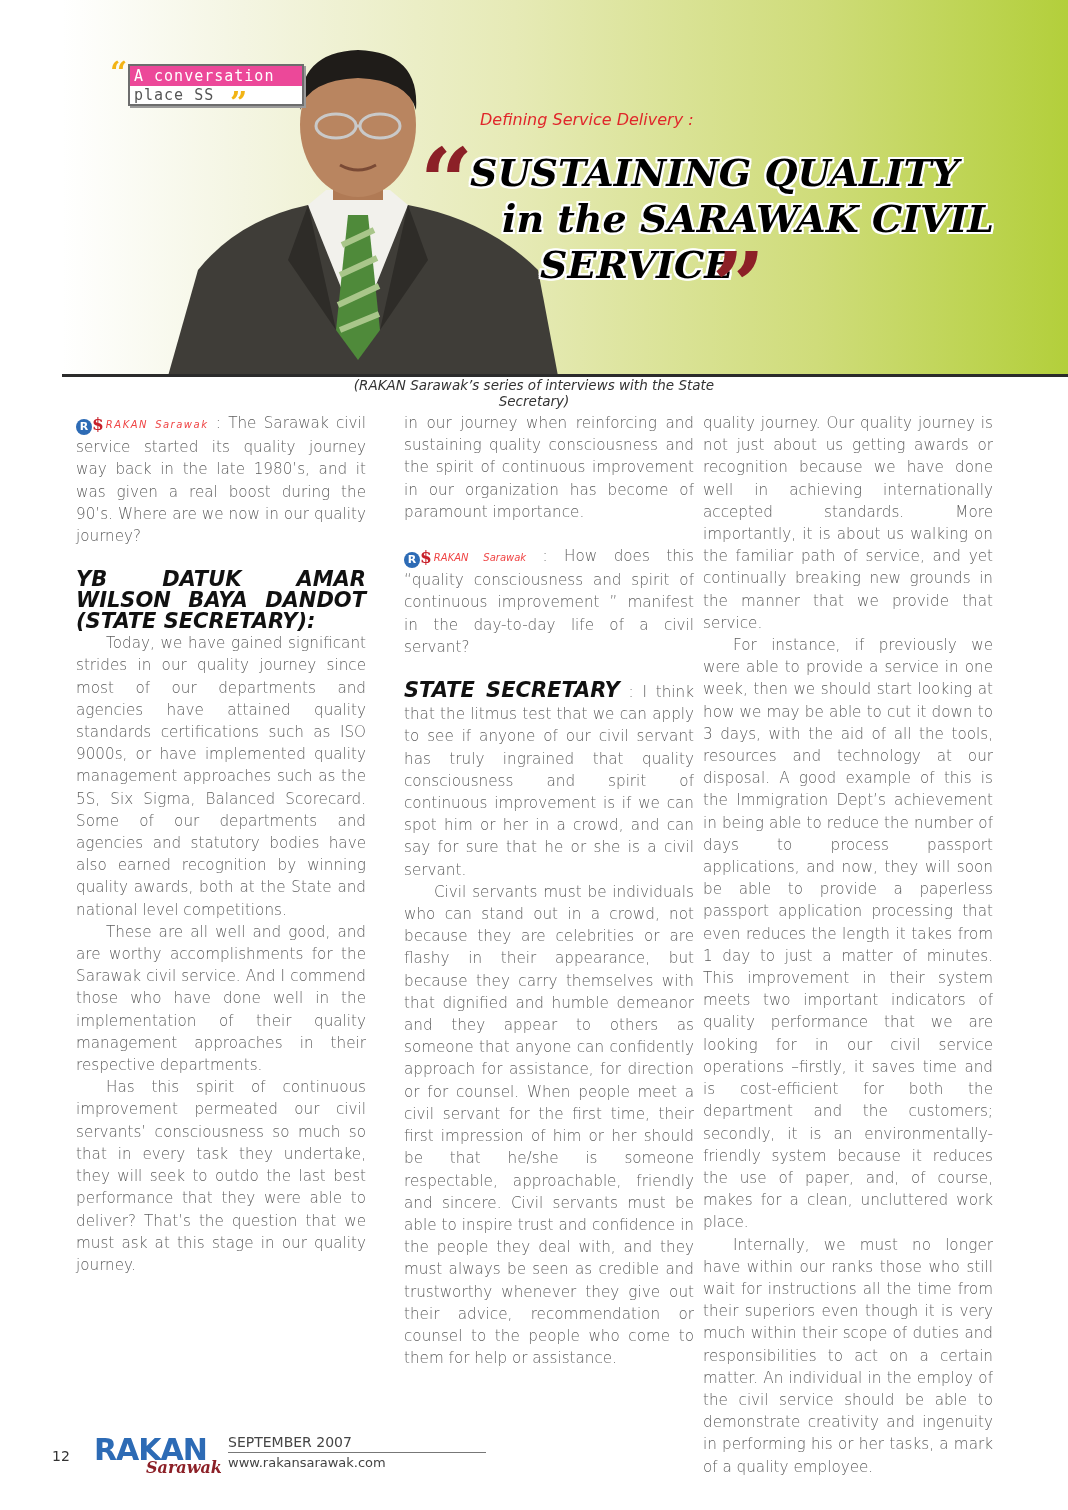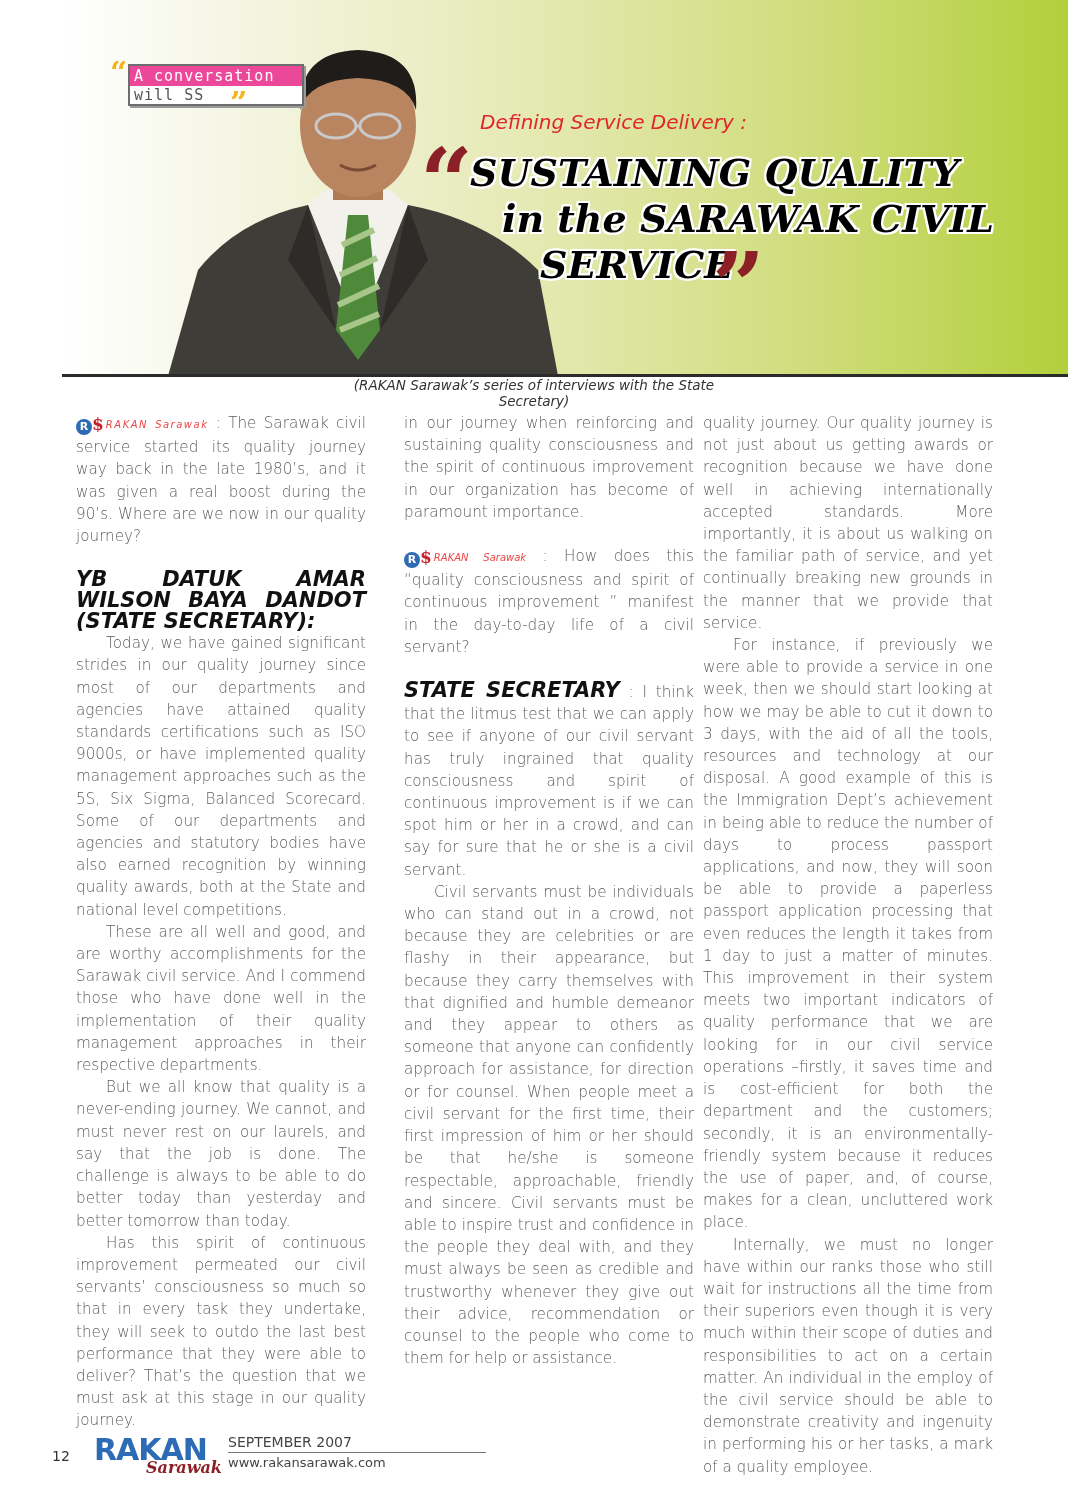--- a/index.html
+++ b/index.html
@@ -27,21 +27,21 @@
   }
   .convo-line1 { display: block; background: #ec4899; color: #fff; padding: 1px 4px; }
   .convo-line2 { display: block; color: #555; padding: 0 4px; }
   .quote-gold { position: absolute; color: #f2b416; font-family: "DejaVu Serif", serif; font-weight: bold; font-size: 30px; line-height: 1; }
   .q-gold-open { left: -20px; top: -8px; }
   .q-gold-close { left: 100px; top: 22px; }
 
   
   .kicker {
     position: absolute; left: 480px; top: 110px;
-    font-family: "DejaVu Sans", sans-serif; font-style: italic; font-size: 20px; color: #e0262a;
+    font-family: "DejaVu Sans", sans-serif; font-style: italic; font-size: 16px; color: #e0262a;
   }
   .title {
     position: absolute; left: 470px; top: 150px; width: 500px;
     font-family: "DejaVu Serif", serif; font-weight: bold; font-style: italic;
     font-size: 38px; line-height: 46px; color: #000000;
     text-shadow: -2px -2px 0 #fff, 2px -2px 0 #fff, -2px 2px 0 #fff, 2px 2px 0 #fff, 0 2px 0 #fff, 0 -2px 0 #fff, 2px 0 0 #fff, -2px 0 0 #fff;
   }
   .title span { display: block; white-space: nowrap; }
   .t2 { padding-left: 32px; }
   .t3 { padding-left: 70px; }
@@ -118,21 +118,21 @@
     <ellipse cx="178" cy="96" rx="20" ry="12" fill="none" stroke="#c9c9c9" stroke-width="3"></ellipse>
     <ellipse cx="222" cy="96" rx="20" ry="12" fill="none" stroke="#c9c9c9" stroke-width="3"></ellipse>
     <line x1="198" y1="96" x2="202" y2="96" stroke="#c9c9c9" stroke-width="3"></line>
 
     <path d="M182 135 Q200 145 218 135" stroke="#7a4a35" stroke-width="3" fill="none"></path>
   </svg>
 
   <div class="convo-badge">
     <span class="quote-gold q-gold-open">“</span>
     <span class="convo-line1">A conversation</span>
-    <span class="convo-line2">will SS</span>
+    <span class="convo-line2">place SS</span>
     <span class="quote-gold q-gold-close">”</span>
   </div>
 </div>
 
 <div class="kicker">Defining Service Delivery :</div>
 <span class="quote-red q-red-open">“</span>
 <h1 class="title">
   <span class="t1">SUSTAINING QUALITY</span>
   <span class="t2">in the SARAWAK CIVIL</span>
   <span class="t3">SERVICE</span>
@@ -143,21 +143,20 @@
 <div class="caption">(RAKAN Sarawak’s series of interviews with the State Secretary)</div>
 
 <div class="col col1">
   <p>
     <span class="rs-logo"><span class="r">R</span><span class="s">$</span></span><span class="rakan-label">RAKAN Sarawak</span><span> : The Sarawak civil service started its quality journey way back in the late 1980’s, and it was given a real boost during the 90’s. Where are we now in our quality journey?</span>
   </p>
   <div class="gap"></div>
   <p class="speaker">YB DATUK AMAR WILSON BAYA DANDOT (STATE SECRETARY):</p>
   <p class="indent">Today, we have gained significant strides in our quality journey since most of our departments and agencies have attained quality standards certifications such as ISO 9000s, or have implemented quality management approaches such as the 5S, Six Sigma, Balanced Scorecard. Some of our departments and agencies and statutory bodies have also earned recognition by winning quality awards, both at the State and national level competitions.</p>
   <p class="indent">These are all well and good, and are worthy accomplishments for the Sarawak civil service. And I commend those who have done well in the implementation of their quality management approaches in their respective departments.</p>
-  <p class="indent">But we all know that quality is a never-ending journey. We cannot, and must never rest on our laurels, and say that the job is done. The challenge is always to be able to do better today than yesterday and better tomorrow than today.</p>
   <p class="indent">Has this spirit of continuous improvement permeated our civil servants’ consciousness so much so that in every task they undertake, they will seek to outdo the last best performance that they were able to deliver? That’s the question that we must ask at this stage in our quality journey.</p>
 </div>
 
 <div class="col col2">
   <p>in our journey when reinforcing and sustaining quality consciousness and the spirit of continuous improvement in our organization has become of paramount importance.</p>
   <div class="gap"></div>
   <p>
     <span class="rs-logo"><span class="r">R</span><span class="s">$</span></span><span class="rakan-label" style="letter-spacing:0">RAKAN Sarawak</span><span> : How does this “quality consciousness and spirit of continuous improvement ” manifest in the day-to-day life of a civil servant?</span>
   </p>
   <div class="gap"></div>

